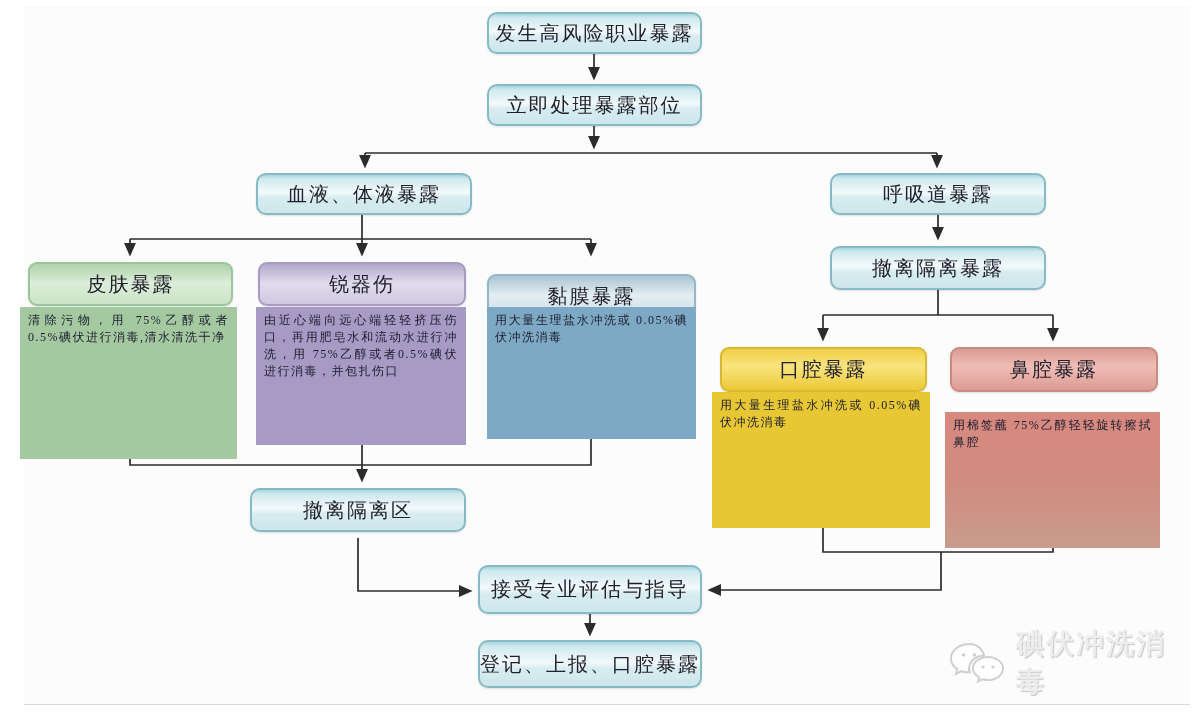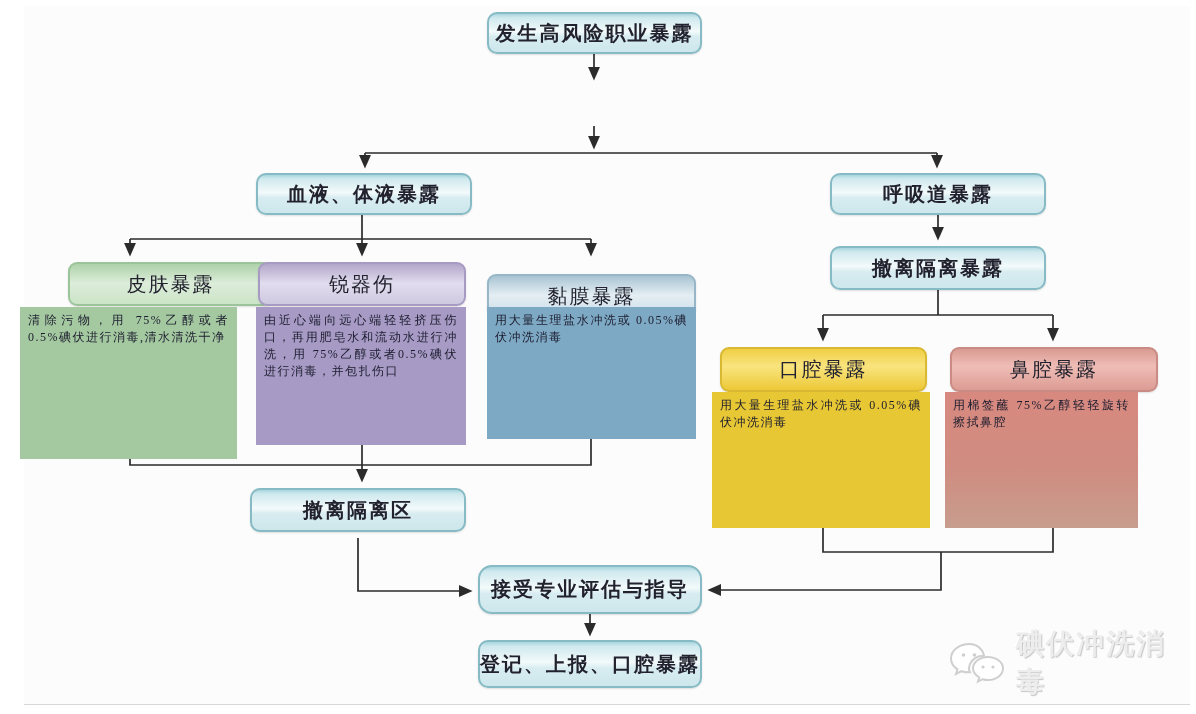--- a/index.html
+++ b/index.html
@@ -4,23 +4,23 @@
 <style>
   html,body{margin:0;padding:0;background:#ffffff;}
   body{font-family:"Liberation Serif","DejaVu Serif",serif;}
   .canvas{position:relative;width:1196px;height:714px;background:#ffffff;overflow:hidden;}
   .panel{position:absolute;left:24px;top:6px;width:1166px;height:698px;background:#fcfcfc;border-bottom:1px solid #d8d8d8;}
   .node{position:absolute;display:flex;align-items:center;justify-content:center;
         font-size:20px;color:#22222e;letter-spacing:2px;text-align:center;box-sizing:border-box;}
   
   .pill{border-radius:10px;border:2px solid #86bac4;
         background:linear-gradient(180deg,#a9d6de 0%,#cfe9ee 10%,#f3fafb 46%,#d7ecf0 60%,#cde7ec 100%);
-        box-shadow:0 1px 2px rgba(0,0,0,0.12);font-weight:bold;}
+        box-shadow:0 1px 2px rgba(0,0,0,0.12);}
   .hdr{border-radius:9px;box-shadow:0 1px 2px rgba(0,0,0,0.12);}
-  .hdr-green{border:2px solid #9cc49a;background:linear-gradient(180deg,#aed2aa 0%,#dcedd9 48%,#cbe4c7 100%);margin-left:40px;}
+  .hdr-green{border:2px solid #9cc49a;background:linear-gradient(180deg,#aed2aa 0%,#dcedd9 48%,#cbe4c7 100%);}
   .hdr-purple{border:2px solid #a79bc4;background:linear-gradient(180deg,#b2a7ca 0%,#e1dcee 48%,#cfc9e0 100%);}
   .hdr-blue{border:2px solid #97b7c8;background:linear-gradient(180deg,#a9c4d3 0%,#e4eef3 48%,#cbdde6 100%);}
   .hdr-yellow{border:2px solid #d9b832;background:linear-gradient(180deg,#f0cf45 0%,#f9e47e 42%,#edc937 100%);}
   .hdr-red{border:2px solid #c98b84;background:linear-gradient(180deg,#d99b93 0%,#efbdb6 42%,#dc9c94 100%);}
   .bodybox{position:absolute;box-sizing:border-box;font-size:12px;line-height:1.42;
            color:#1c1c2e;text-align:justify;text-justify:inter-character;
            letter-spacing:1.5px;padding:5px 8px;}
   .body-green{background:#a4c8a0;}
   .body-purple{background:#a79bc6;}
   .body-blue{background:#7ea9c4;}
@@ -65,20 +65,23 @@
       <path d="M358,538 L358,591 L470,591" marker-end="url(#arw)"></path>
       <path d="M823,528 L823,552 L1053,552 L1053,528"></path>
       <path d="M941,552 L941,590 L710,590" marker-end="url(#arw)"></path>
       <path d="M590,614 L590,634" marker-end="url(#arw)"></path>
     </g>
   </svg>
 
   <div class="node pill" style="left:487px;top:12px;width:215px;height:42px;">
     <span>发生高风险职业暴露</span>
   </div>
+  <div class="node pill" style="left:487px;top:84px;width:215px;height:42px;">
+    <span>立即处理暴露部位</span>
+  </div>
 
   <div class="node pill" style="left:256px;top:173px;width:216px;height:42px;">
     <span>血液、体液暴露</span>
   </div>
   <div class="node pill" style="left:830px;top:173px;width:216px;height:42px;">
     <span>呼吸道暴露</span>
   </div>
   <div class="node pill" style="left:830px;top:246px;width:216px;height:44px;">
     <span>撤离隔离暴露</span>
   </div>
@@ -99,26 +102,26 @@
   <div class="bodybox body-blue" style="left:487px;top:307px;width:209px;height:132px;">用大量生理盐水冲洗或 0.05%碘伏冲洗消毒</div>
 
   <div class="node hdr hdr-yellow" style="left:720px;top:347px;width:207px;height:45px;">
     <span>口腔暴露</span>
   </div>
   <div class="bodybox body-yellow" style="left:712px;top:392px;width:218px;height:136px;">用大量生理盐水冲洗或 0.05%碘伏冲洗消毒</div>
 
   <div class="node hdr hdr-red" style="left:950px;top:347px;width:208px;height:45px;">
     <span>鼻腔暴露</span>
   </div>
-  <div class="bodybox body-red" style="left:945px;top:392px;width:193px;height:136px;">用棉签蘸 75%乙醇轻轻旋转擦拭鼻腔</div>
+  <div class="bodybox body-red" style="left:945px;top:412px;width:215px;height:136px;">用棉签蘸 75%乙醇轻轻旋转擦拭鼻腔</div>
 
   <div class="node pill" style="left:250px;top:488px;width:216px;height:44px;">
     <span>撤离隔离区</span>
   </div>
-  <div class="node pill" style="left:478px;top:565px;width:224px;height:49px;border-radius:14px;">
+  <div class="node pill" style="left:478px;top:565px;width:224px;height:49px;">
     <span>接受专业评估与指导</span>
   </div>
   <div class="node pill" style="left:478px;top:640px;width:224px;height:48px;">
     <span>登记、上报、口腔暴露</span>
   </div>
 
   <div class="watermark">
     <span class="wm-icon">
       <svg width="58" height="44" viewBox="0 0 58 44">
         <g fill="#ffffff" stroke="#cfcfcf" stroke-width="2">

